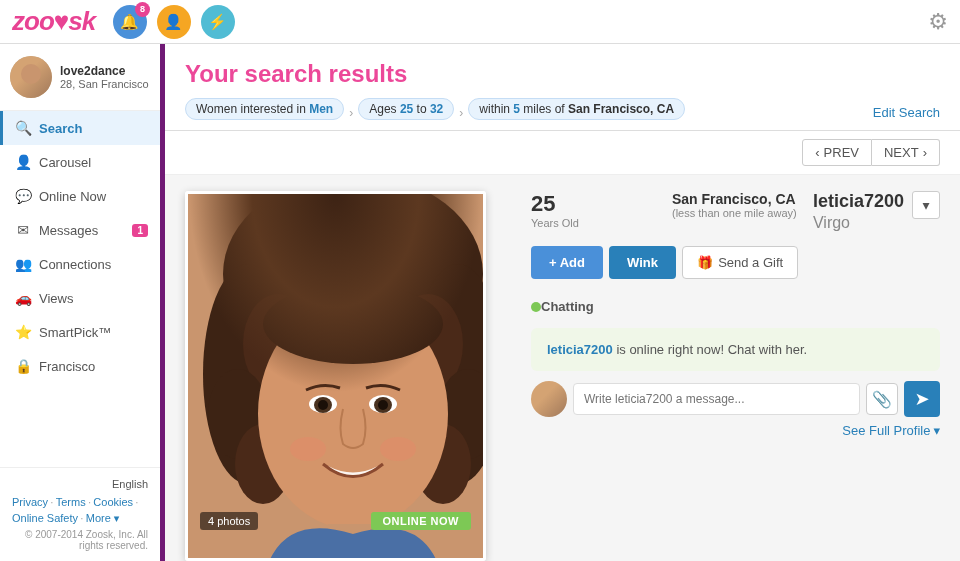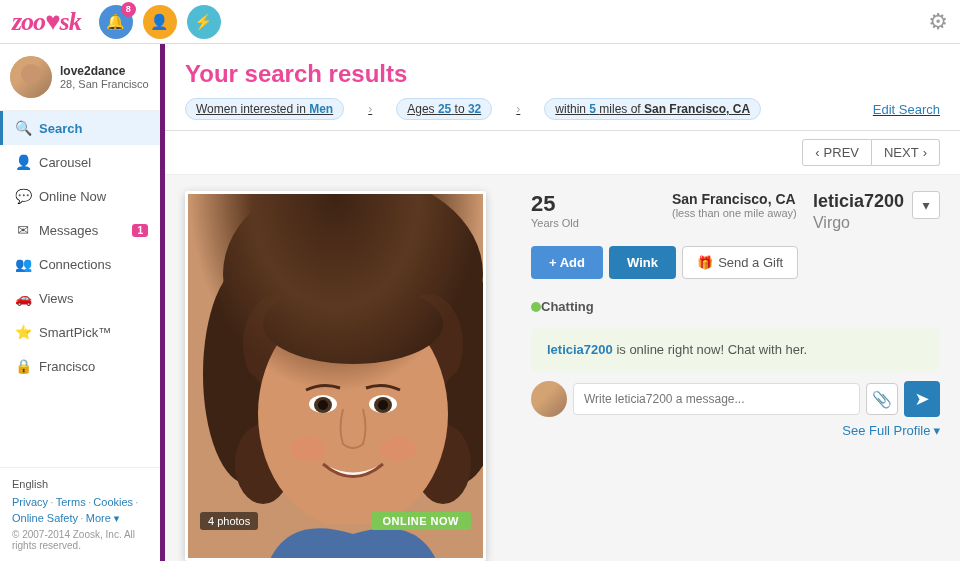--- a/index.html
+++ b/index.html
@@ -1,20 +1,20 @@
 <!DOCTYPE html>
 <html><head>
   <meta charset="utf-8">
   <style>
     * { box-sizing: border-box; margin: 0; padding: 0; }
     body { font-family: Arial, Helvetica, sans-serif; font-size: 13px; background: #f5f5f5; color: #333; width: 960px; height: 561px; overflow: hidden; }
 
     
     .header { background: #fff; border-bottom: 1px solid #ddd; height: 44px; display: flex; align-items: center; padding: 0 12px; justify-content: space-between; }
-    .logo { color: #e84393; font-size: 26px; font-weight: bold; font-style: italic; letter-spacing: -1px; font-family: Liberation Serif, serif; }
+    .logo { color: #e84393; font-size: 26px; font-weight: bold; font-style: italic; letter-spacing: -1px; }
     .logo span { color: #e84393; }
     .header-icons { display: flex; gap: 10px; align-items: center; }
     .header-icon-btn { position: relative; width: 34px; height: 34px; background: #4a90d9; border-radius: 50%; display: flex; align-items: center; justify-content: center; cursor: pointer; }
     .header-icon-btn.orange { background: #f5a623; }
     .header-icon-btn.blue-light { background: #50bcd4; }
     .header-badge { position: absolute; top: -3px; right: -3px; background: #e84393; color: #fff; border-radius: 50%; font-size: 9px; width: 15px; height: 15px; display: flex; align-items: center; justify-content: center; font-weight: bold; }
     .header-gear { color: #999; font-size: 22px; cursor: pointer; }
 
     
     .layout { display: flex; height: calc(561px - 44px); }
@@ -25,32 +25,32 @@
     .avatar { width: 42px; height: 42px; border-radius: 50%; background: #c9a882; overflow: hidden; flex-shrink: 0; display: flex; align-items: center; justify-content: center; }
     .avatar-img { width: 42px; height: 42px; border-radius: 50%; background: linear-gradient(135deg, #d4a373 40%, #a0785a 100%); position: relative; overflow: hidden; }
     .avatar-img::after { content: ''; position: absolute; top: 8px; left: 50%; transform: translateX(-50%); width: 20px; height: 20px; background: #c9956e; border-radius: 50%; }
     .user-name { font-size: 12px; font-weight: bold; color: #333; }
     .user-meta { font-size: 11px; color: #666; }
     .nav-items { flex: 1; }
     .nav-item { display: flex; align-items: center; gap: 8px; padding: 9px 12px; cursor: pointer; color: #555; font-size: 13px; border-left: 3px solid transparent; }
     .nav-item.active { background: #e8f3fd; color: #2980b9; border-left: 3px solid #2980b9; font-weight: bold; }
     .nav-icon { width: 16px; text-align: center; font-size: 14px; }
     .nav-badge { background: #e84393; color: #fff; border-radius: 3px; font-size: 10px; padding: 1px 5px; margin-left: auto; font-weight: bold; }
-    .sidebar-footer { padding: 10px 12px; font-size: 11px; color: #666; border-top: 1px solid #eee; }
+    .sidebar-footer { padding: 10px 12px; font-size: 11px; color: #666; border-top: 1px solid #eee; text-align: right; }
     .sidebar-footer a { color: #2980b9; text-decoration: none; }
     .sidebar-footer .lang { margin-bottom: 6px; color: #555; }
     .sidebar-footer .links { display: flex; flex-wrap: wrap; gap: 2px; margin-bottom: 4px; }
     .sidebar-footer .links span { color: #aaa; }
     .sidebar-copyright { font-size: 10px; color: #999; margin-top: 4px; }
 
     
     .main { flex: 1; overflow-y: auto; background: #f5f5f5; }
     .main-header { background: #fff; padding: 16px 20px 10px; border-bottom: 1px solid #ddd; }
     .page-title { font-size: 24px; font-weight: bold; color: #ec4899; margin-bottom: 10px; }
-    .filter-bar { display: flex; align-items: center; gap: 24px; flex-wrap: wrap; text-decoration: underline; }
+    .filter-bar { display: flex; align-items: flex-end; gap: 5px; flex-wrap: wrap; }
     .filter-tag { background: #e8f3fd; border: 1px solid #c5ddf5; border-radius: 12px; padding: 3px 10px; font-size: 12px; color: #333; }
     .filter-tag .highlight { color: #2980b9; font-weight: bold; }
     .filter-arrow { color: #aaa; font-size: 12px; }
     .edit-search-btn { margin-left: auto; color: #2980b9; font-size: 13px; cursor: pointer; text-decoration: none; font-weight: normal; }
 
     
     .pagination-bar { display: flex; justify-content: flex-end; padding: 8px 20px; background: #fff; border-bottom: 1px solid #eee; }
     .pag-btn { border: 1px solid #ccc; background: #fff; padding: 5px 12px; font-size: 13px; color: #555; cursor: pointer; display: flex; align-items: center; gap: 4px; }
     .pag-btn.prev { border-radius: 3px 0 0 3px; }
     .pag-btn.next { border-radius: 0 3px 3px 0; border-left: none; }

